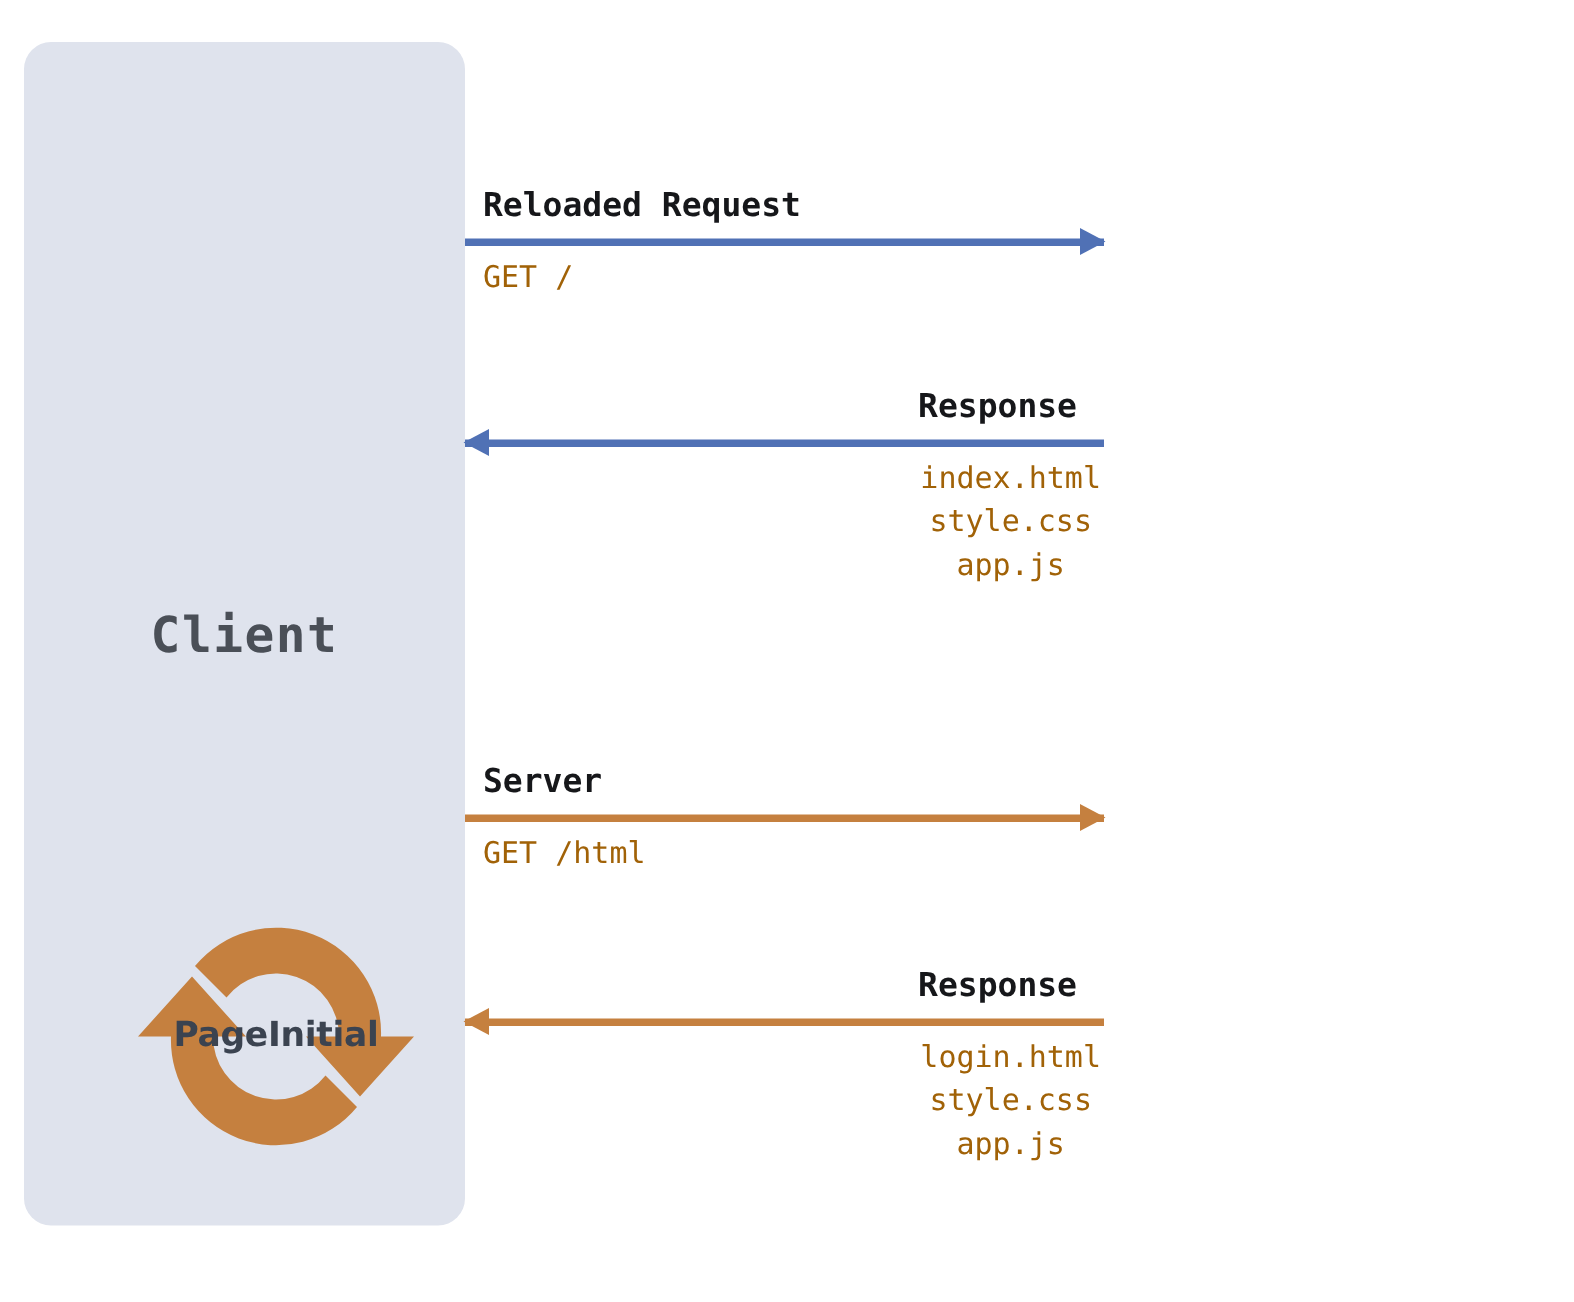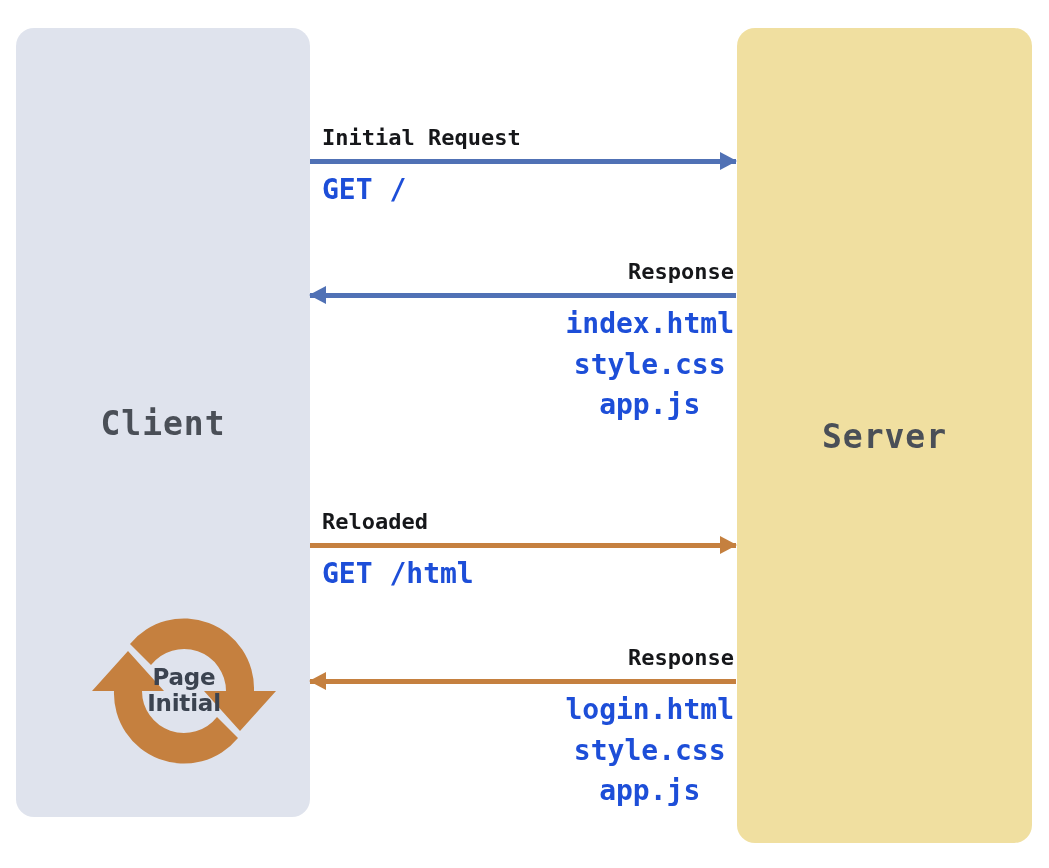--- a/index.html
+++ b/index.html
@@ -92,29 +92,29 @@
     font-size: 22px;
     font-weight: bold;
     color: #16171a;
     white-space: nowrap;
     letter-spacing: 0px;
   }
   .msg-sub {
     position: absolute;
     top: 11px;
     font-family: "DejaVu Sans Mono", monospace;
-    font-size: 28px;
-    font-weight: bold;
-    color: #1d4ed8;
+    font-size: 20px;
+    font-weight: normal;
+    color: #a16207;
     white-space: pre-line;
     line-height: 1.45;
   }
   .align-left  .msg-title { left: 12px; }
   .align-left  .msg-sub   { left: 12px; text-align: left; }
-  .align-right .msg-title { right: 2px; }
+  .align-right .msg-title { right: 18px; }
   .align-right .msg-sub   { right: 2px; text-align: center; }
 
   
   #reload-badge {
     position: absolute;
     left: 70px;
     top: 598px;
     width: 228px;
     height: 186px;
   }
@@ -125,21 +125,21 @@
     width: 228px;
     height: 186px;
   }
   #reload-label {
     position: absolute;
     left: 0;
     top: 0;
     width: 228px;
     height: 186px;
     display: flex;
-    flex-direction: column;
+    flex-direction: row;
     align-items: center;
     justify-content: center;
     font-family: "DejaVu Sans", sans-serif;
     font-size: 23px;
     font-weight: bold;
     color: #3b4350;
     line-height: 1.12;
     text-align: right;
     letter-spacing: -0.2px;
     pointer-events: none;
@@ -147,44 +147,41 @@
 </style>
 </head>
 <body>
 
 <div id="canvas">
 
   <div id="client-box" class="node-box">
     <span class="node-label">Client</span>
   </div>
 
-  <div id="server-box" class="node-box">
-    <span class="node-label">Server</span>
-  </div>
 
   <div class="msg align-left" id="msg-initial-request" style="left:310px; top:159px; width:426px;">
     <div class="msg-line" style="background:#5071b5;"></div>
     <div class="msg-head right" style="border-left-color:#5071b5;"></div>
-    <div class="msg-title">Initial Request</div>
+    <div class="msg-title">Reloaded Request</div>
     <div class="msg-sub">GET /</div>
   </div>
 
   <div class="msg align-right" id="msg-initial-response" style="left:310px; top:293px; width:426px;">
     <div class="msg-line" style="background:#5071b5;"></div>
     <div class="msg-head left" style="border-right-color:#5071b5;"></div>
     <div class="msg-title">Response</div>
     <div class="msg-sub">index.html
 style.css
 app.js</div>
   </div>
 
   <div class="msg align-left" id="msg-login-request" style="left:310px; top:543px; width:426px;">
     <div class="msg-line" style="background:#c5803f;"></div>
     <div class="msg-head right" style="border-left-color:#c5803f;"></div>
-    <div class="msg-title">Reloaded</div>
+    <div class="msg-title">Server</div>
     <div class="msg-sub">GET /html</div>
   </div>
 
   <div class="msg align-right" id="msg-login-response" style="left:310px; top:679px; width:426px;">
     <div class="msg-line" style="background:#c5803f;"></div>
     <div class="msg-head left" style="border-right-color:#c5803f;"></div>
     <div class="msg-title">Response</div>
     <div class="msg-sub">login.html
 style.css
 app.js</div>

